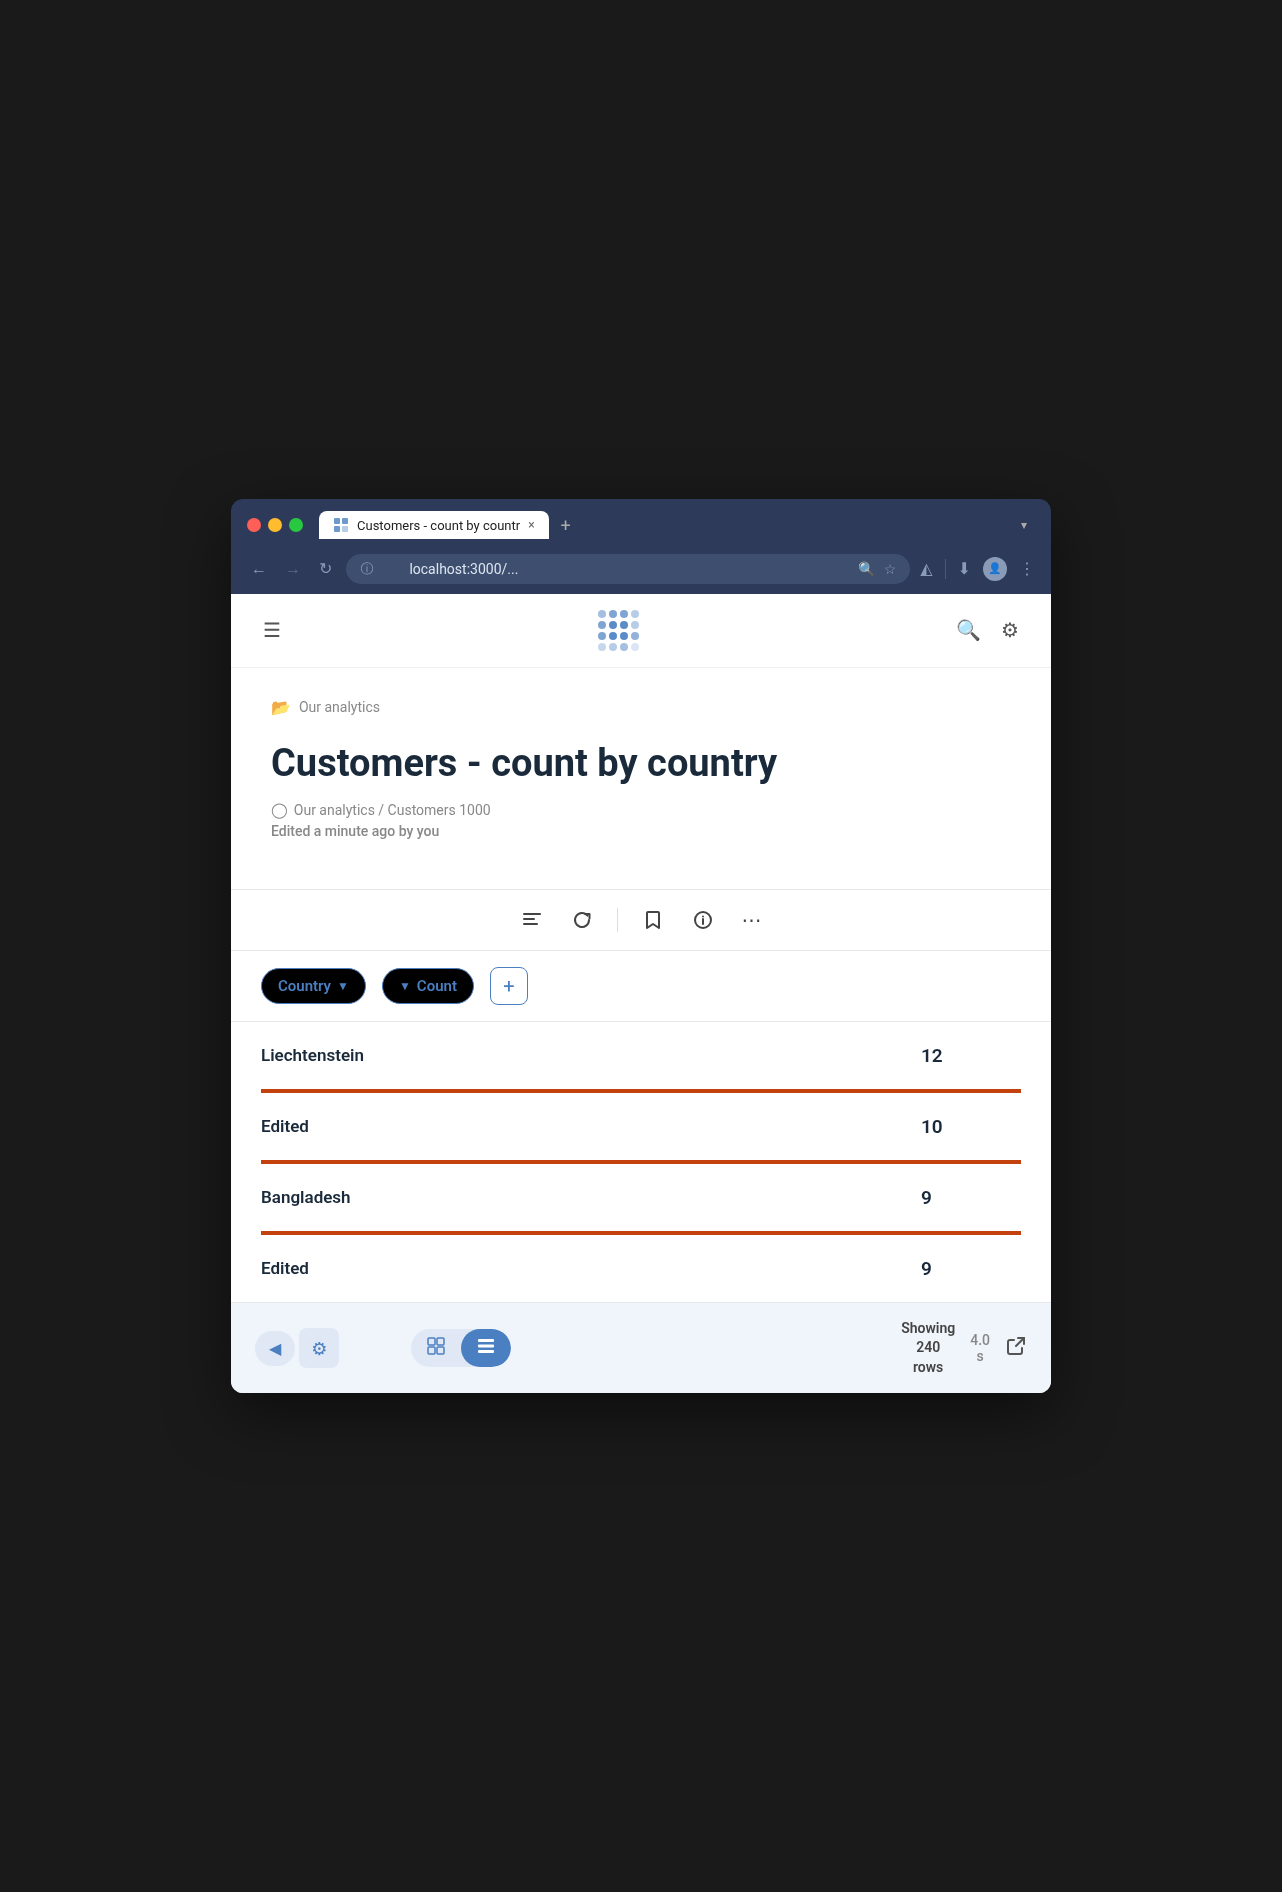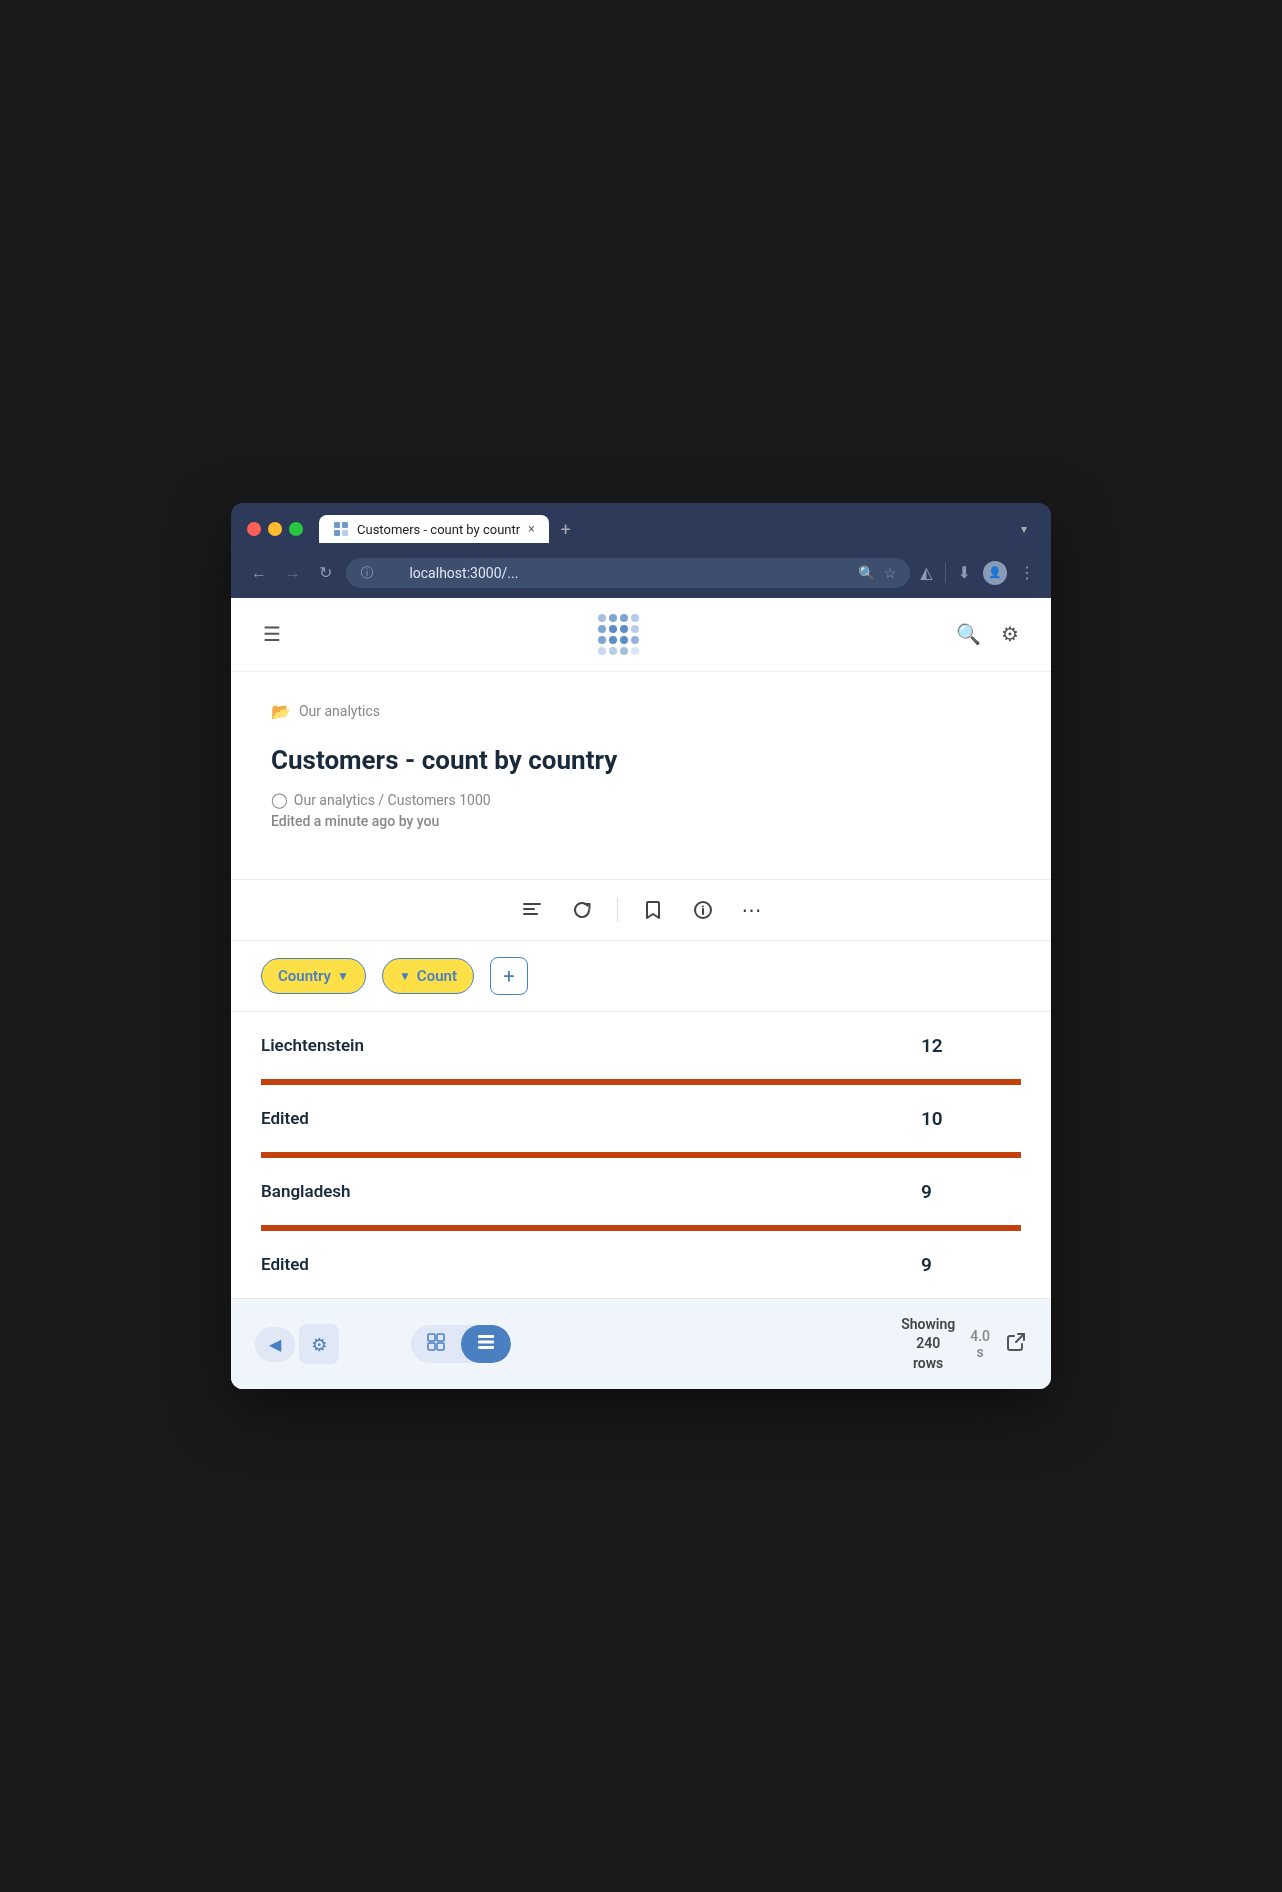--- a/index.html
+++ b/index.html
@@ -211,21 +211,21 @@
       margin-bottom: 24px;
       color: #888;
       font-size: 14px;
     }
 
     .breadcrumb-icon {
       font-size: 16px;
     }
 
     .page-title {
-      font-size: 26px;
+      font-size: 38px;
       font-weight: 700;
       color: #1a2a3a;
       margin-bottom: 16px;
     }
 
     .page-meta {
       display: flex;
       align-items: center;
       gap: 6px;
       color: #888;
@@ -284,21 +284,21 @@
       display: flex;
       align-items: center;
       gap: 6px;
       border: 1.5px solid #4a7fc1;
       border-radius: 20px;
       padding: 8px 16px;
       font-size: 15px;
       font-weight: 600;
       color: #4a7fc1;
       cursor: pointer;
-      background: #fde047;
+      background: #000000;
     }
 
     .column-btn .chevron {
       font-size: 12px;
     }
 
     .add-column-btn {
       width: 38px;
       height: 38px;
       border: 1.5px solid #4a7fc1;
@@ -313,21 +313,21 @@
     }
 
     .table-rows {
       padding: 0 30px;
     }
 
     .table-row {
       display: flex;
       align-items: center;
       padding: 22px 0;
-      border-bottom: 6px solid #c2410c;
+      border-bottom: 4px solid #c2410c;
     }
 
     .table-row:last-child {
       border-bottom: none;
     }
 
     .row-country {
       flex: 1;
       font-size: 17px;
       font-weight: 600;

